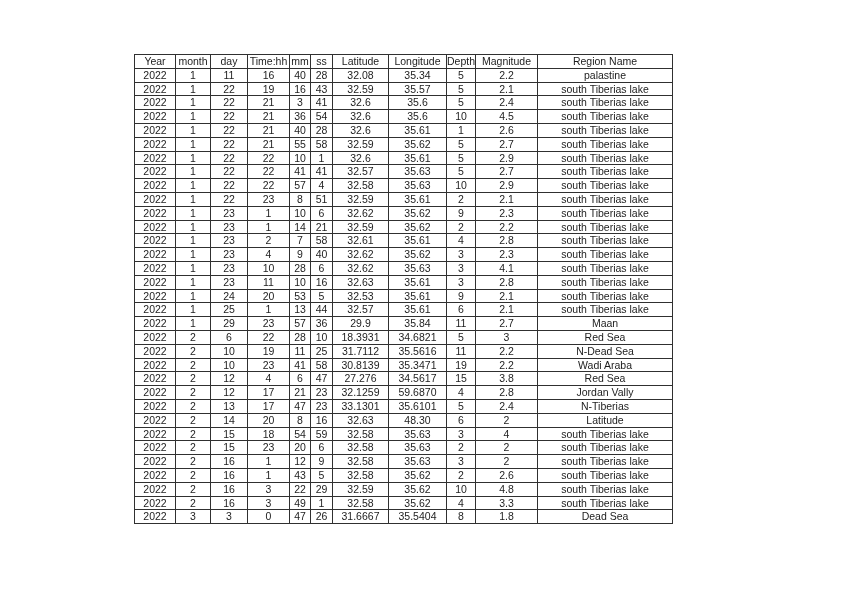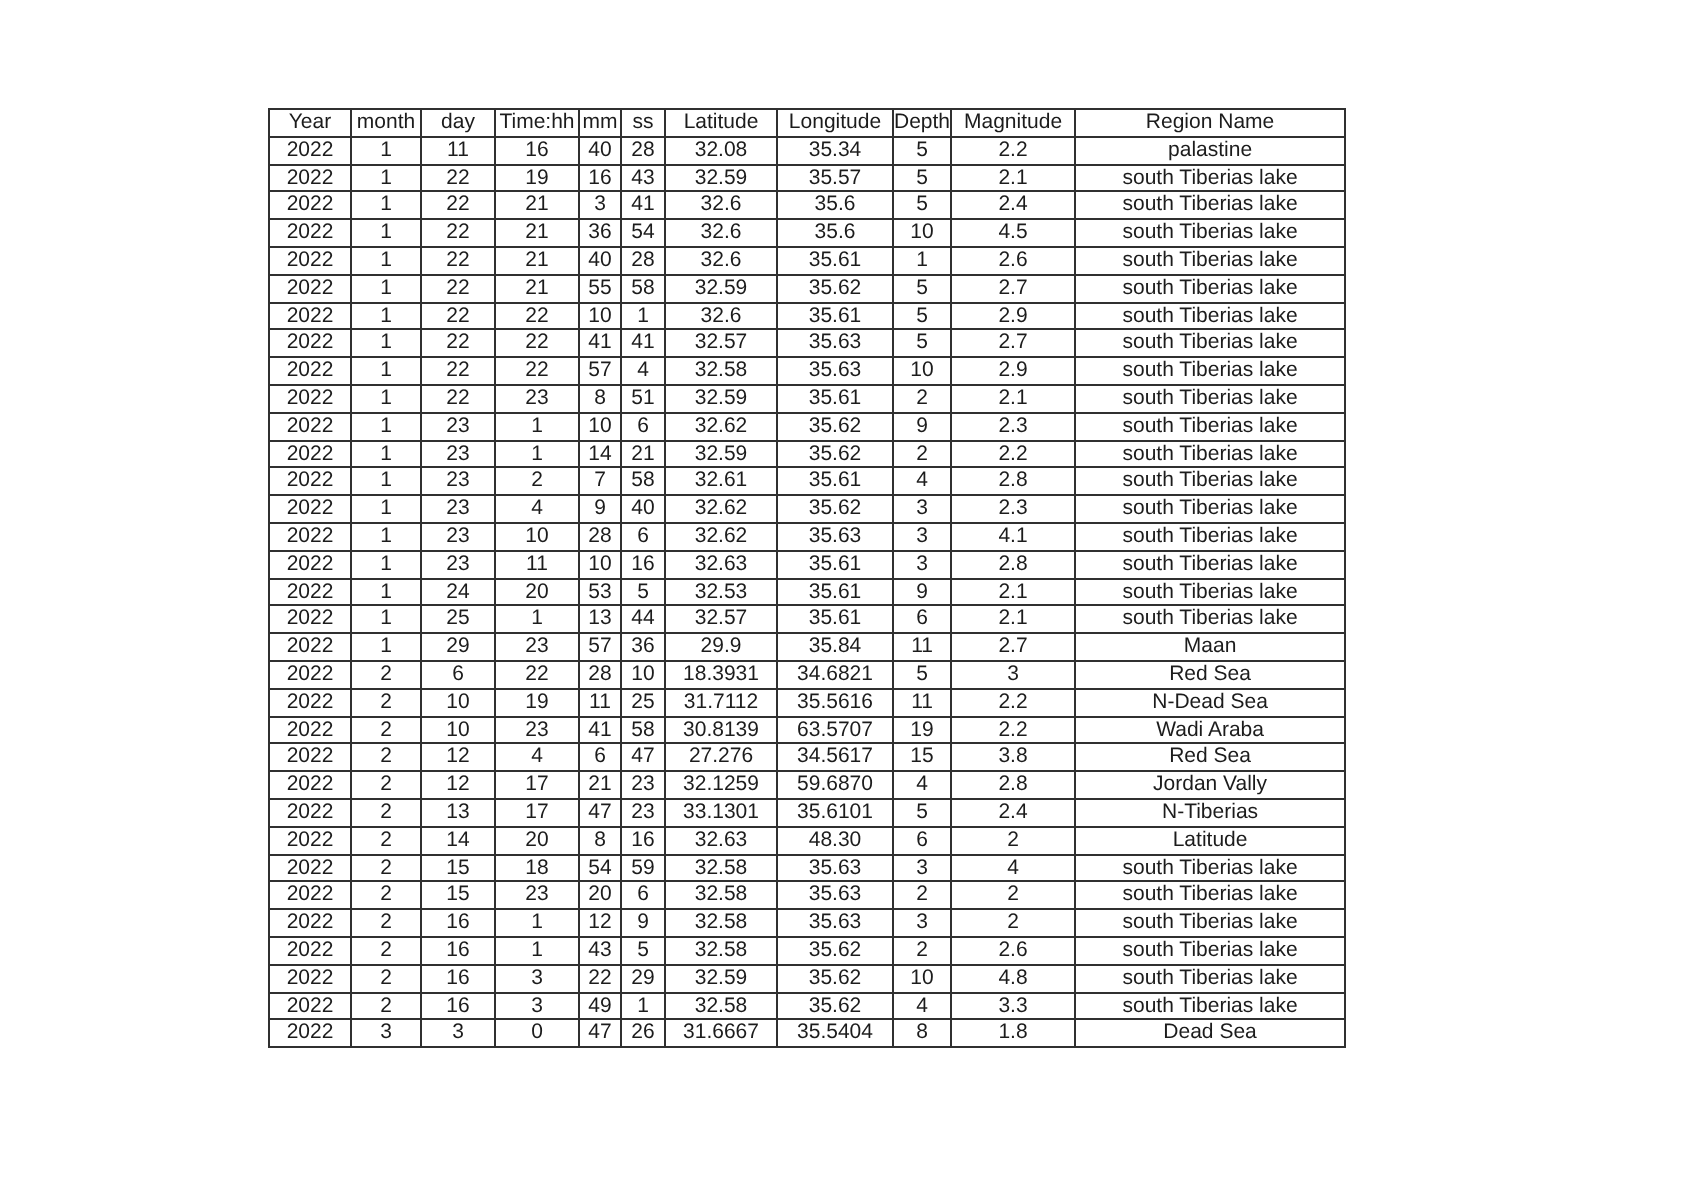--- a/index.html
+++ b/index.html
@@ -359,21 +359,21 @@
           <td>N-Dead Sea</td>
         </tr>
         <tr>
           <td>2022</td>
           <td>2</td>
           <td>10</td>
           <td>23</td>
           <td>41</td>
           <td>58</td>
           <td>30.8139</td>
-          <td>63.5707</td>
+          <td>35.3471</td>
           <td>19</td>
           <td>2.2</td>
           <td>Wadi Araba</td>
         </tr>
         <tr>
           <td>2022</td>
           <td>2</td>
           <td>12</td>
           <td>4</td>
           <td>6</td>

